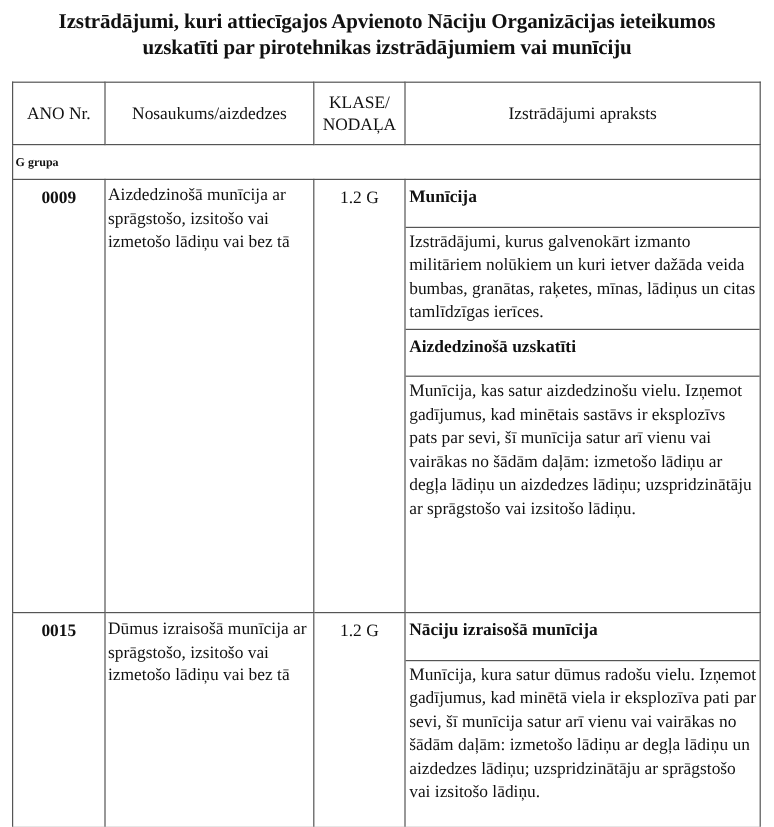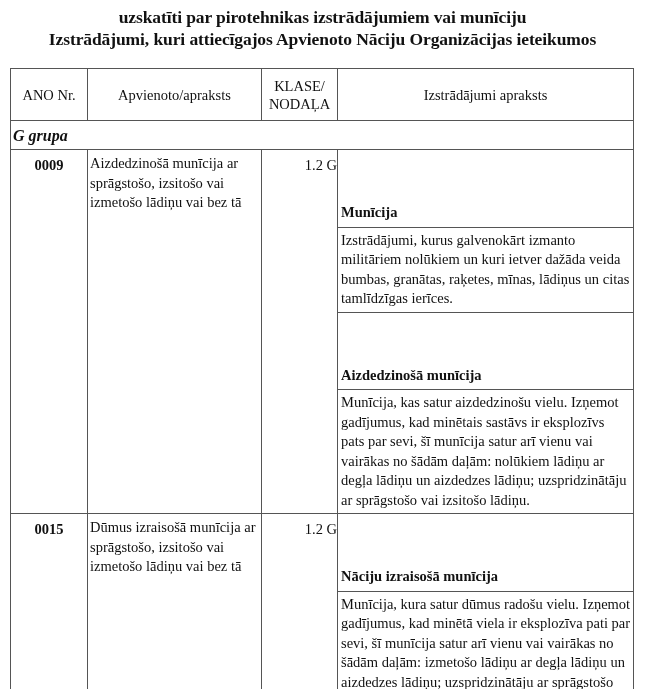--- a/index.html
+++ b/index.html
@@ -52,80 +52,78 @@
       font-weight: normal;
       text-align: center;
       vertical-align: middle !important;
       height: 51px;
     }
     th .hdr { display: block; line-height: 18px; }
 
     .group-row td {
       height: 26px;
       font-weight: bold;
-      font-size: 16px;
+      font-size: 10px;
       padding: 2px 0 0 2px !important;
       vertical-align: middle !important;
-      font-style: italic;
     }
 
     td.ano {
       font-weight: bold;
       text-align: center;
       padding-top: 6px !important;
     }
     td.name {
       padding: 4px 2px 0 2px !important;
     }
     td.klase {
-      text-align: right;
+      text-align: center;
       padding-top: 6px !important;
     }
     td.desc-cell {
       padding: 0 !important;
     }
     .sub {
       border-bottom: 1px solid #555555;
       padding: 3px 2px 3px 3px;
     }
     .sub:last-child { border-bottom: none; }
     .sub.head {
       font-weight: bold;
       padding-top: 5px;
-      padding-bottom: 4px;
-      margin-top: 48px;
+      padding-bottom: 14px;
     }
     .sub.plain { padding-top: 5px; }
 
     tr.r0009 td { height: 354px; }
     tr.r0010 td { height: 84px; }
     tr.r0015 td { height: 172px; }
   </style>
 </head>
 <body>
 
 <div class="title">
+  <div>Izstrādājumi, kuri attiecīgajos Apvienoto Nāciju Organizācijas ieteikumos</div>
   <div>uzskatīti par pirotehnikas izstrādājumiem vai munīciju</div>
-  <div>Izstrādājumi, kuri attiecīgajos Apvienoto Nāciju Organizācijas ieteikumos</div>
 </div>
 
 <table class="doc">
   <colgroup>
     <col class="c1">
       <col class="c2">
       <col class="c3">
       <col class="c4">
   </colgroup>
   <thead>
     <tr>
       <th>
           <span class="hdr">ANO Nr.</span>
         </th>
       <th>
-          <span class="hdr">Apvienoto/apraksts</span>
+          <span class="hdr">Nosaukums/aizdedzes</span>
         </th>
       <th>
         <span class="hdr">KLASE/</span>
         <span class="hdr">NODAĻA</span>
       </th>
       <th>
           <span class="hdr">Izstrādājumi apraksts</span>
         </th>
     </tr>
   </thead>
@@ -134,22 +132,22 @@
       <td colspan="4">G grupa</td>
     </tr>
 
     <tr class="r0009">
       <td class="ano">0009</td>
       <td class="name">Aizdedzinošā munīcija ar sprāgstošo, izsitošo vai izmetošo lādiņu vai bez tā</td>
       <td class="klase">1.2 G</td>
       <td class="desc-cell">
         <div class="sub head">Munīcija</div>
         <div class="sub">Izstrādājumi, kurus galvenokārt izmanto militāriem nolūkiem un kuri ietver dažāda veida bumbas, granātas, raķetes, mīnas, lādiņus un citas tamlīdzīgas ierīces.</div>
-        <div class="sub head">Aizdedzinošā munīcija</div>
-        <div class="sub">Munīcija, kas satur aizdedzinošu vielu. Izņemot gadījumus, kad minētais sastāvs ir eksplozīvs pats par sevi, šī munīcija satur arī vienu vai vairākas no šādām daļām: nolūkiem lādiņu ar degļa lādiņu un aizdedzes lādiņu; uzspridzinātāju ar sprāgstošo vai izsitošo lādiņu.</div>
+        <div class="sub head">Aizdedzinošā uzskatīti</div>
+        <div class="sub">Munīcija, kas satur aizdedzinošu vielu. Izņemot gadījumus, kad minētais sastāvs ir eksplozīvs pats par sevi, šī munīcija satur arī vienu vai vairākas no šādām daļām: izmetošo lādiņu ar degļa lādiņu un aizdedzes lādiņu; uzspridzinātāju ar sprāgstošo vai izsitošo lādiņu.</div>
       </td>
     </tr>
 
 
     <tr class="r0015">
       <td class="ano">0015</td>
       <td class="name">Dūmus izraisošā munīcija ar sprāgstošo, izsitošo vai izmetošo lādiņu vai bez tā</td>
       <td class="klase">1.2 G</td>
       <td class="desc-cell">
         <div class="sub head">Nāciju izraisošā munīcija</div>

